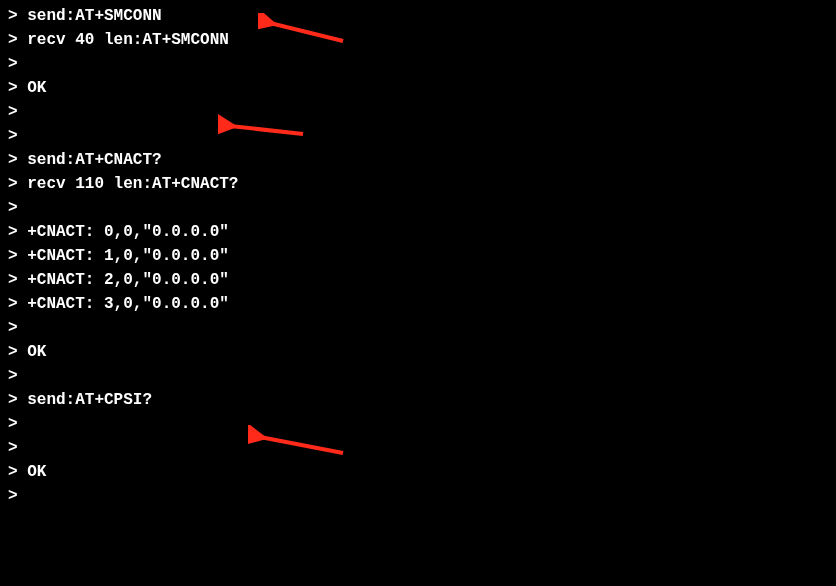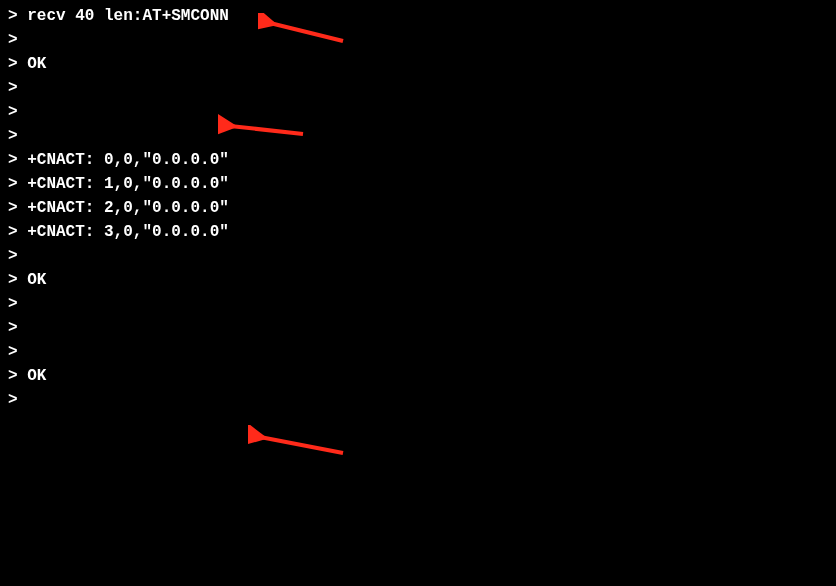--- a/index.html
+++ b/index.html
@@ -26,33 +26,37 @@
     }
     .arrow {
       position: absolute;
       pointer-events: none;
     }
   </style>
 </head>
 <body>
 
 <div id="terminal-container">
+    <div class="line">&gt; send:AT+SMCONN</div>
     <div class="line">&gt; recv 40 len:AT+SMCONN</div>
     <div class="line">&gt; </div>
     <div class="line">&gt; OK</div>
     <div class="line">&gt; </div>
     <div class="line">&gt; </div>
+    <div class="line">&gt; send:AT+CNACT?</div>
+    <div class="line">&gt; recv 110 len:AT+CNACT?</div>
     <div class="line">&gt; </div>
     <div class="line">&gt; +CNACT: 0,0,"0.0.0.0"</div>
     <div class="line">&gt; +CNACT: 1,0,"0.0.0.0"</div>
     <div class="line">&gt; +CNACT: 2,0,"0.0.0.0"</div>
     <div class="line">&gt; +CNACT: 3,0,"0.0.0.0"</div>
     <div class="line">&gt; </div>
     <div class="line">&gt; OK</div>
     <div class="line">&gt; </div>
+    <div class="line">&gt; send:AT+CPSI?</div>
     <div class="line">&gt; </div>
     <div class="line">&gt; </div>
     <div class="line">&gt; OK</div>
     <div class="line">&gt; </div>
   </div>
 
 <svg class="arrow" style="left: 258px; top: 13px;" width="90" height="34" viewBox="0 0 90 34">
   <defs>
     <marker id="ah1" markerWidth="8" markerHeight="8" refX="2" refY="4" orient="auto">
       <polygon points="0,4 8,0 8,8" fill="#ff2a1a"></polygon>

